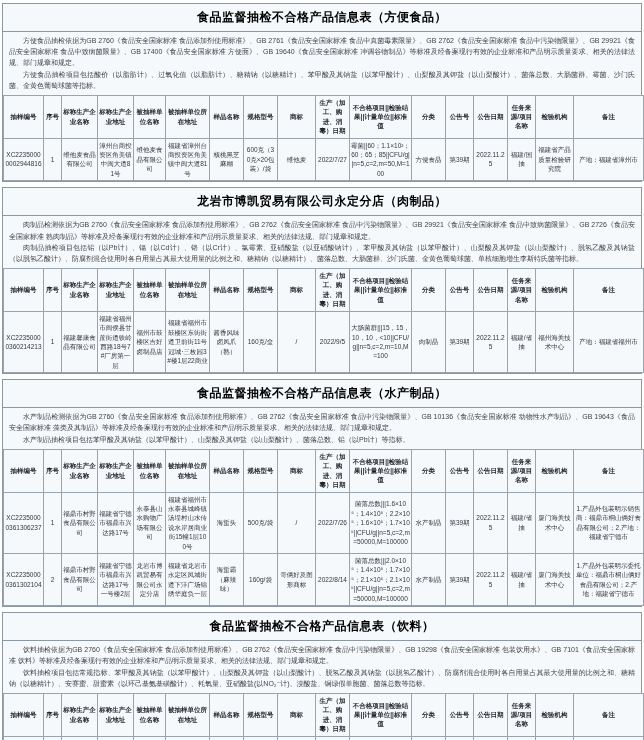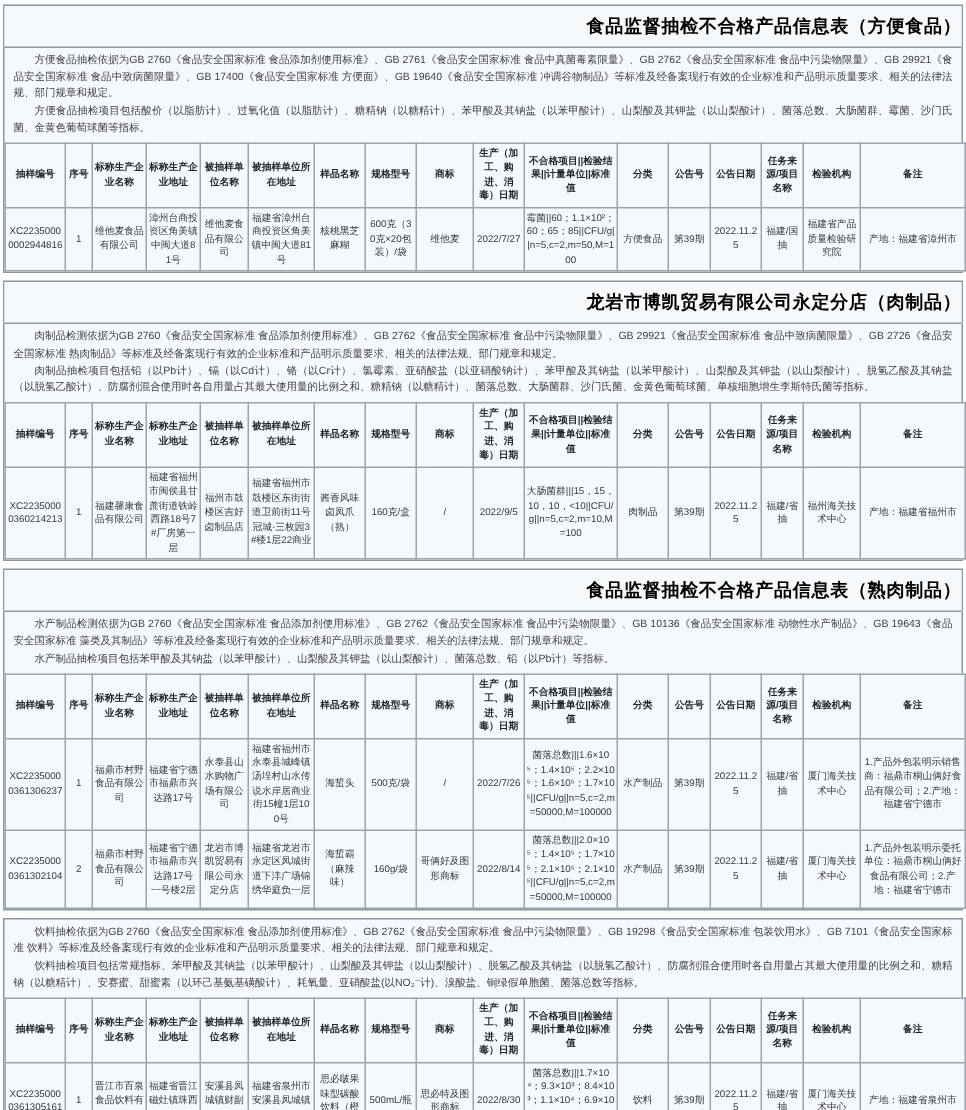--- a/index.html
+++ b/index.html
@@ -1,19 +1,19 @@
 <!DOCTYPE html>
 <html><head>
 <meta charset="utf-8">
 <style>
   html,body{margin:0;padding:0;background:#ffffff;}
   body{font-family:"Liberation Sans","DejaVu Sans",sans-serif;}
   .page{width:644px;min-height:740px;box-sizing:border-box;padding:3px 2px;background:#fdfefe;}
   .block{border:1px solid #8d97a1;margin-bottom:5px;background:#f6f9fc;}
-  .sec-title{border-bottom:1px solid #8d97a1;font-weight:bold;text-align:right;
+  .sec-title{border-bottom:1px solid #8d97a1;font-weight:bold;text-align:center;
              font-size:12px;padding:5px 0;color:#000;letter-spacing:.5px;background:#f6f9fc;}
   .desc{font-size:7px;color:#3c3f44;padding:3px 6px 4px;line-height:1.6;}
   .desc p{margin:0;text-indent:2em;text-align:justify;}
   table{width:100%;border-collapse:collapse;table-layout:fixed;background:#f6f9fc;}
   th,td{border:1px solid #9aa4ae;font-size:6.5px;color:#33373c;text-align:center;
         vertical-align:middle;padding:2px 1px;word-break:break-all;line-height:1.45;}
   th{font-weight:bold;color:#1f2328;}
 </style>
 </head>
 <body>
@@ -156,21 +156,21 @@
             <td>2022.11.25</td>
             <td>福建/省抽</td>
             <td>福州海关技术中心</td>
             <td>产地：福建省福州市</td>
           </tr>
         </tbody>
     </table>
   </section>
 
   <section class="block">
-    <div class="sec-title">食品监督抽检不合格产品信息表（熟肉制品）</div>
+    <div class="sec-title">食品监督抽检不合格产品信息表（水产制品）</div>
     <div class="desc">
       <p>水产制品检测依据为GB 2760《食品安全国家标准 食品添加剂使用标准》、GB 2762《食品安全国家标准 食品中污染物限量》、GB 10136《食品安全国家标准 动物性水产制品》、GB 19643《食品安全国家标准 藻类及其制品》等标准及经备案现行有效的企业标准和产品明示质量要求、相关的法律法规、部门规章和规定。</p>
       <p>水产制品抽检项目包括苯甲酸及其钠盐（以苯甲酸计）、山梨酸及其钾盐（以山梨酸计）、菌落总数、铅（以Pb计）等指标。</p>
     </div>
     <table>
       <colgroup>
           <col style="width: 40px;">
           <col style="width: 18px;">
           <col style="width: 36px;">
           <col style="width: 36px;">
@@ -246,20 +246,21 @@
             <td>2022.11.25</td>
             <td>福建/省抽</td>
             <td>厦门海关技术中心</td>
             <td>1.产品外包装明示委托单位：福鼎市桐山俩好食品有限公司；2.产地：福建省宁德市</td>
           </tr>
         </tbody>
     </table>
   </section>
 
   <section class="block">
+    <div class="sec-title">食品监督抽检不合格产品信息表（饮料）</div>
     <div class="desc">
       <p>饮料抽检依据为GB 2760《食品安全国家标准 食品添加剂使用标准》、GB 2762《食品安全国家标准 食品中污染物限量》、GB 19298《食品安全国家标准 包装饮用水》、GB 7101《食品安全国家标准 饮料》等标准及经备案现行有效的企业标准和产品明示质量要求、相关的法律法规、部门规章和规定。</p>
       <p>饮料抽检项目包括常规指标、苯甲酸及其钠盐（以苯甲酸计）、山梨酸及其钾盐（以山梨酸计）、脱氢乙酸及其钠盐（以脱氢乙酸计）、防腐剂混合使用时各自用量占其最大使用量的比例之和、糖精钠（以糖精计）、安赛蜜、甜蜜素（以环己基氨基磺酸计）、耗氧量、亚硝酸盐(以NO₂⁻计)、溴酸盐、铜绿假单胞菌、菌落总数等指标。</p>
     </div>
     <table>
       <colgroup>
           <col style="width: 40px;">
           <col style="width: 18px;">
           <col style="width: 36px;">
           <col style="width: 36px;">

